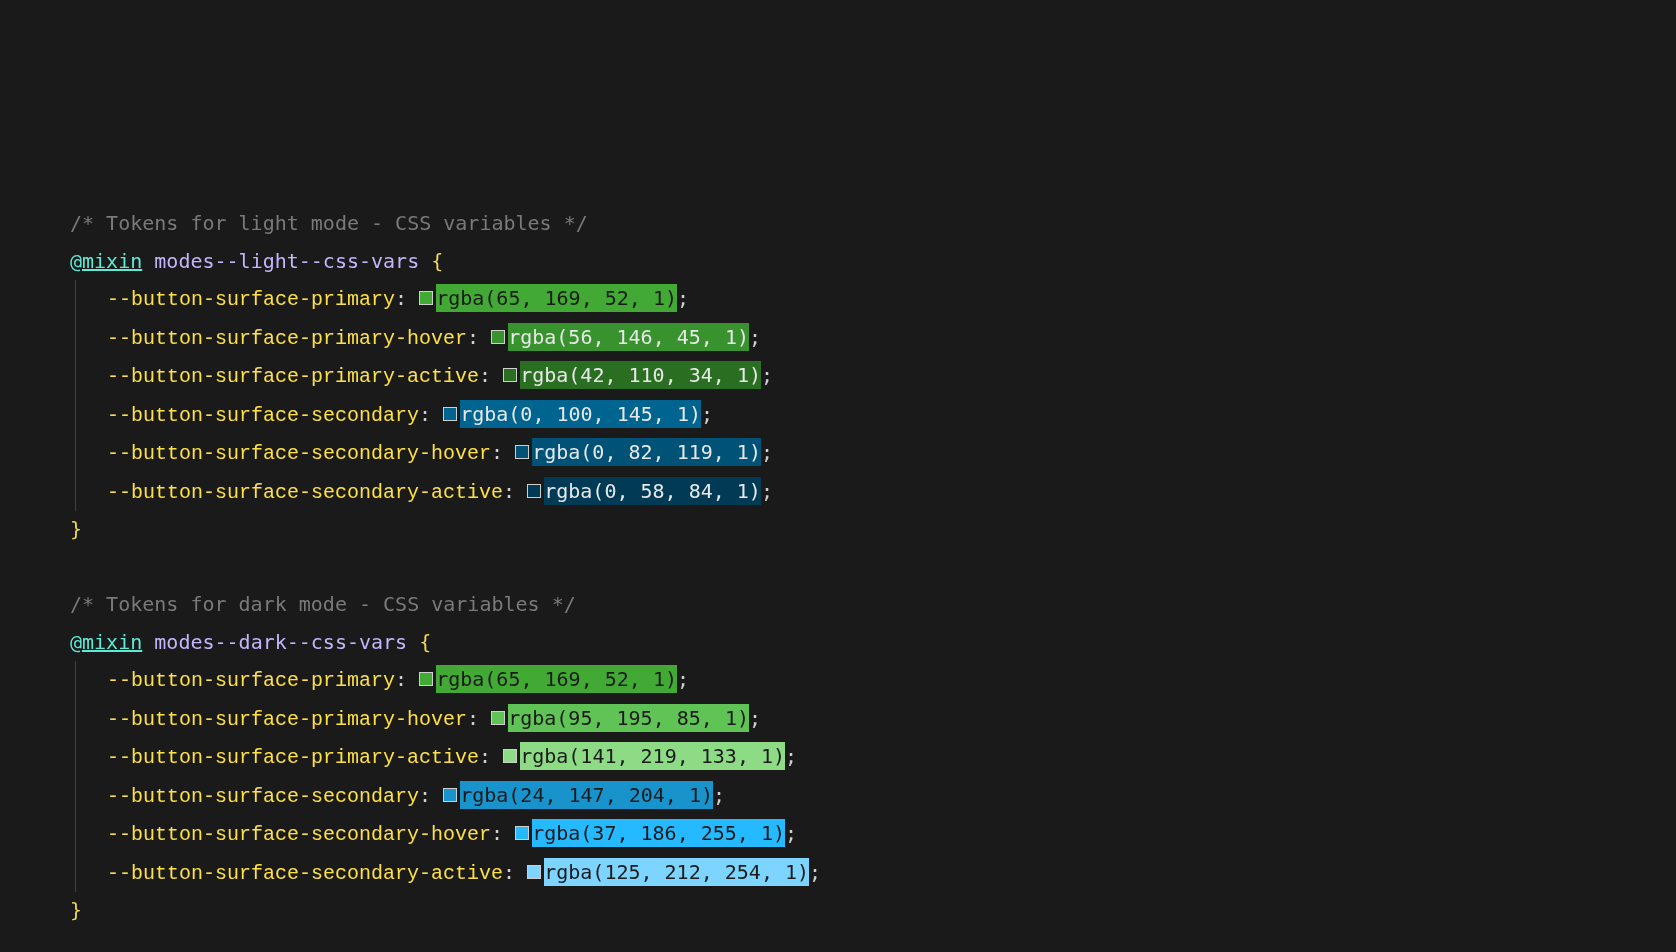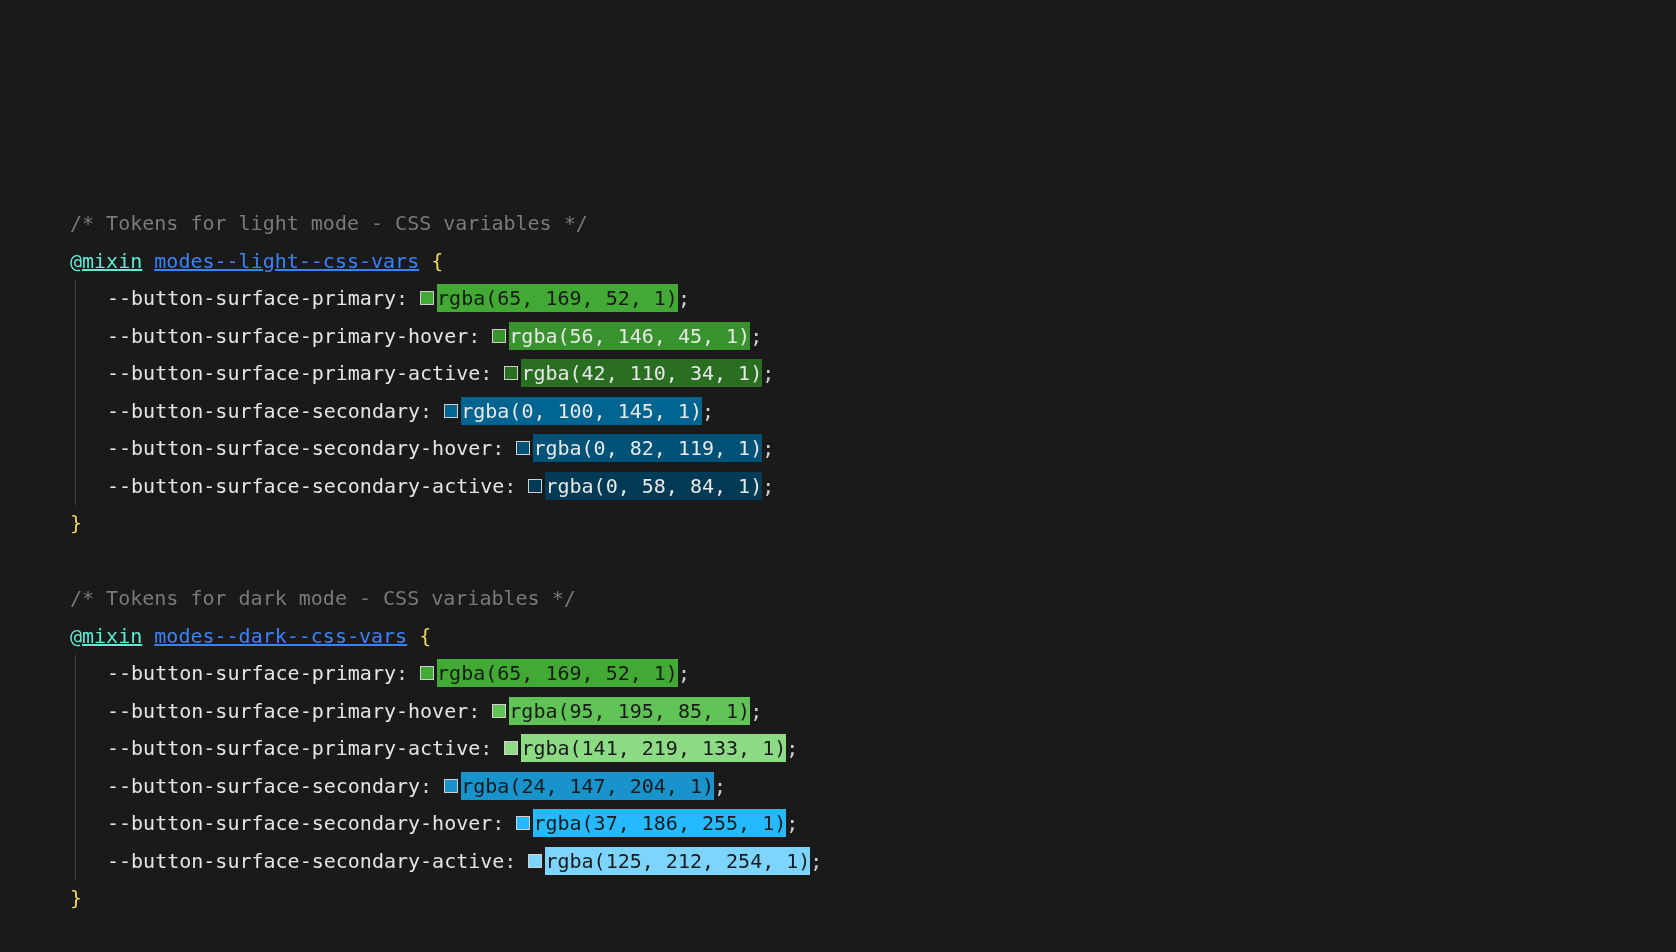--- a/index.html
+++ b/index.html
@@ -7,23 +7,23 @@
       background: #1a1a1a;
       font-family: "SF Mono", "Menlo", "Monaco", "Consolas", monospace;
       font-size: 20px;
       line-height: 37.5px;
       padding: 55px 35px;
       color: #cfcfcf;
       white-space: pre;
     }
     .comment { color: #7a7a7a; }
     .at-rule { color: #5eead4; text-decoration: underline; }
-    .selector { color: #3b82f6; text-decoration: underline; }
+    .selector { color: #c4b5fd; }
     .brace { color: #f0d85a; }
-    .prop { color: #e5e5e5; }
+    .prop { color: #fde047; font-family: Liberation Mono, monospace; }
     .colon { color: #cfcfcf; }
     .semicolon { color: #cfcfcf; }
     .swatch {
       display: inline-block;
       width: 14px;
       height: 14px;
       border: 1.5px solid #cfcfcf;
       vertical-align: middle;
       margin-right: 3px;
       margin-top: -3px;

